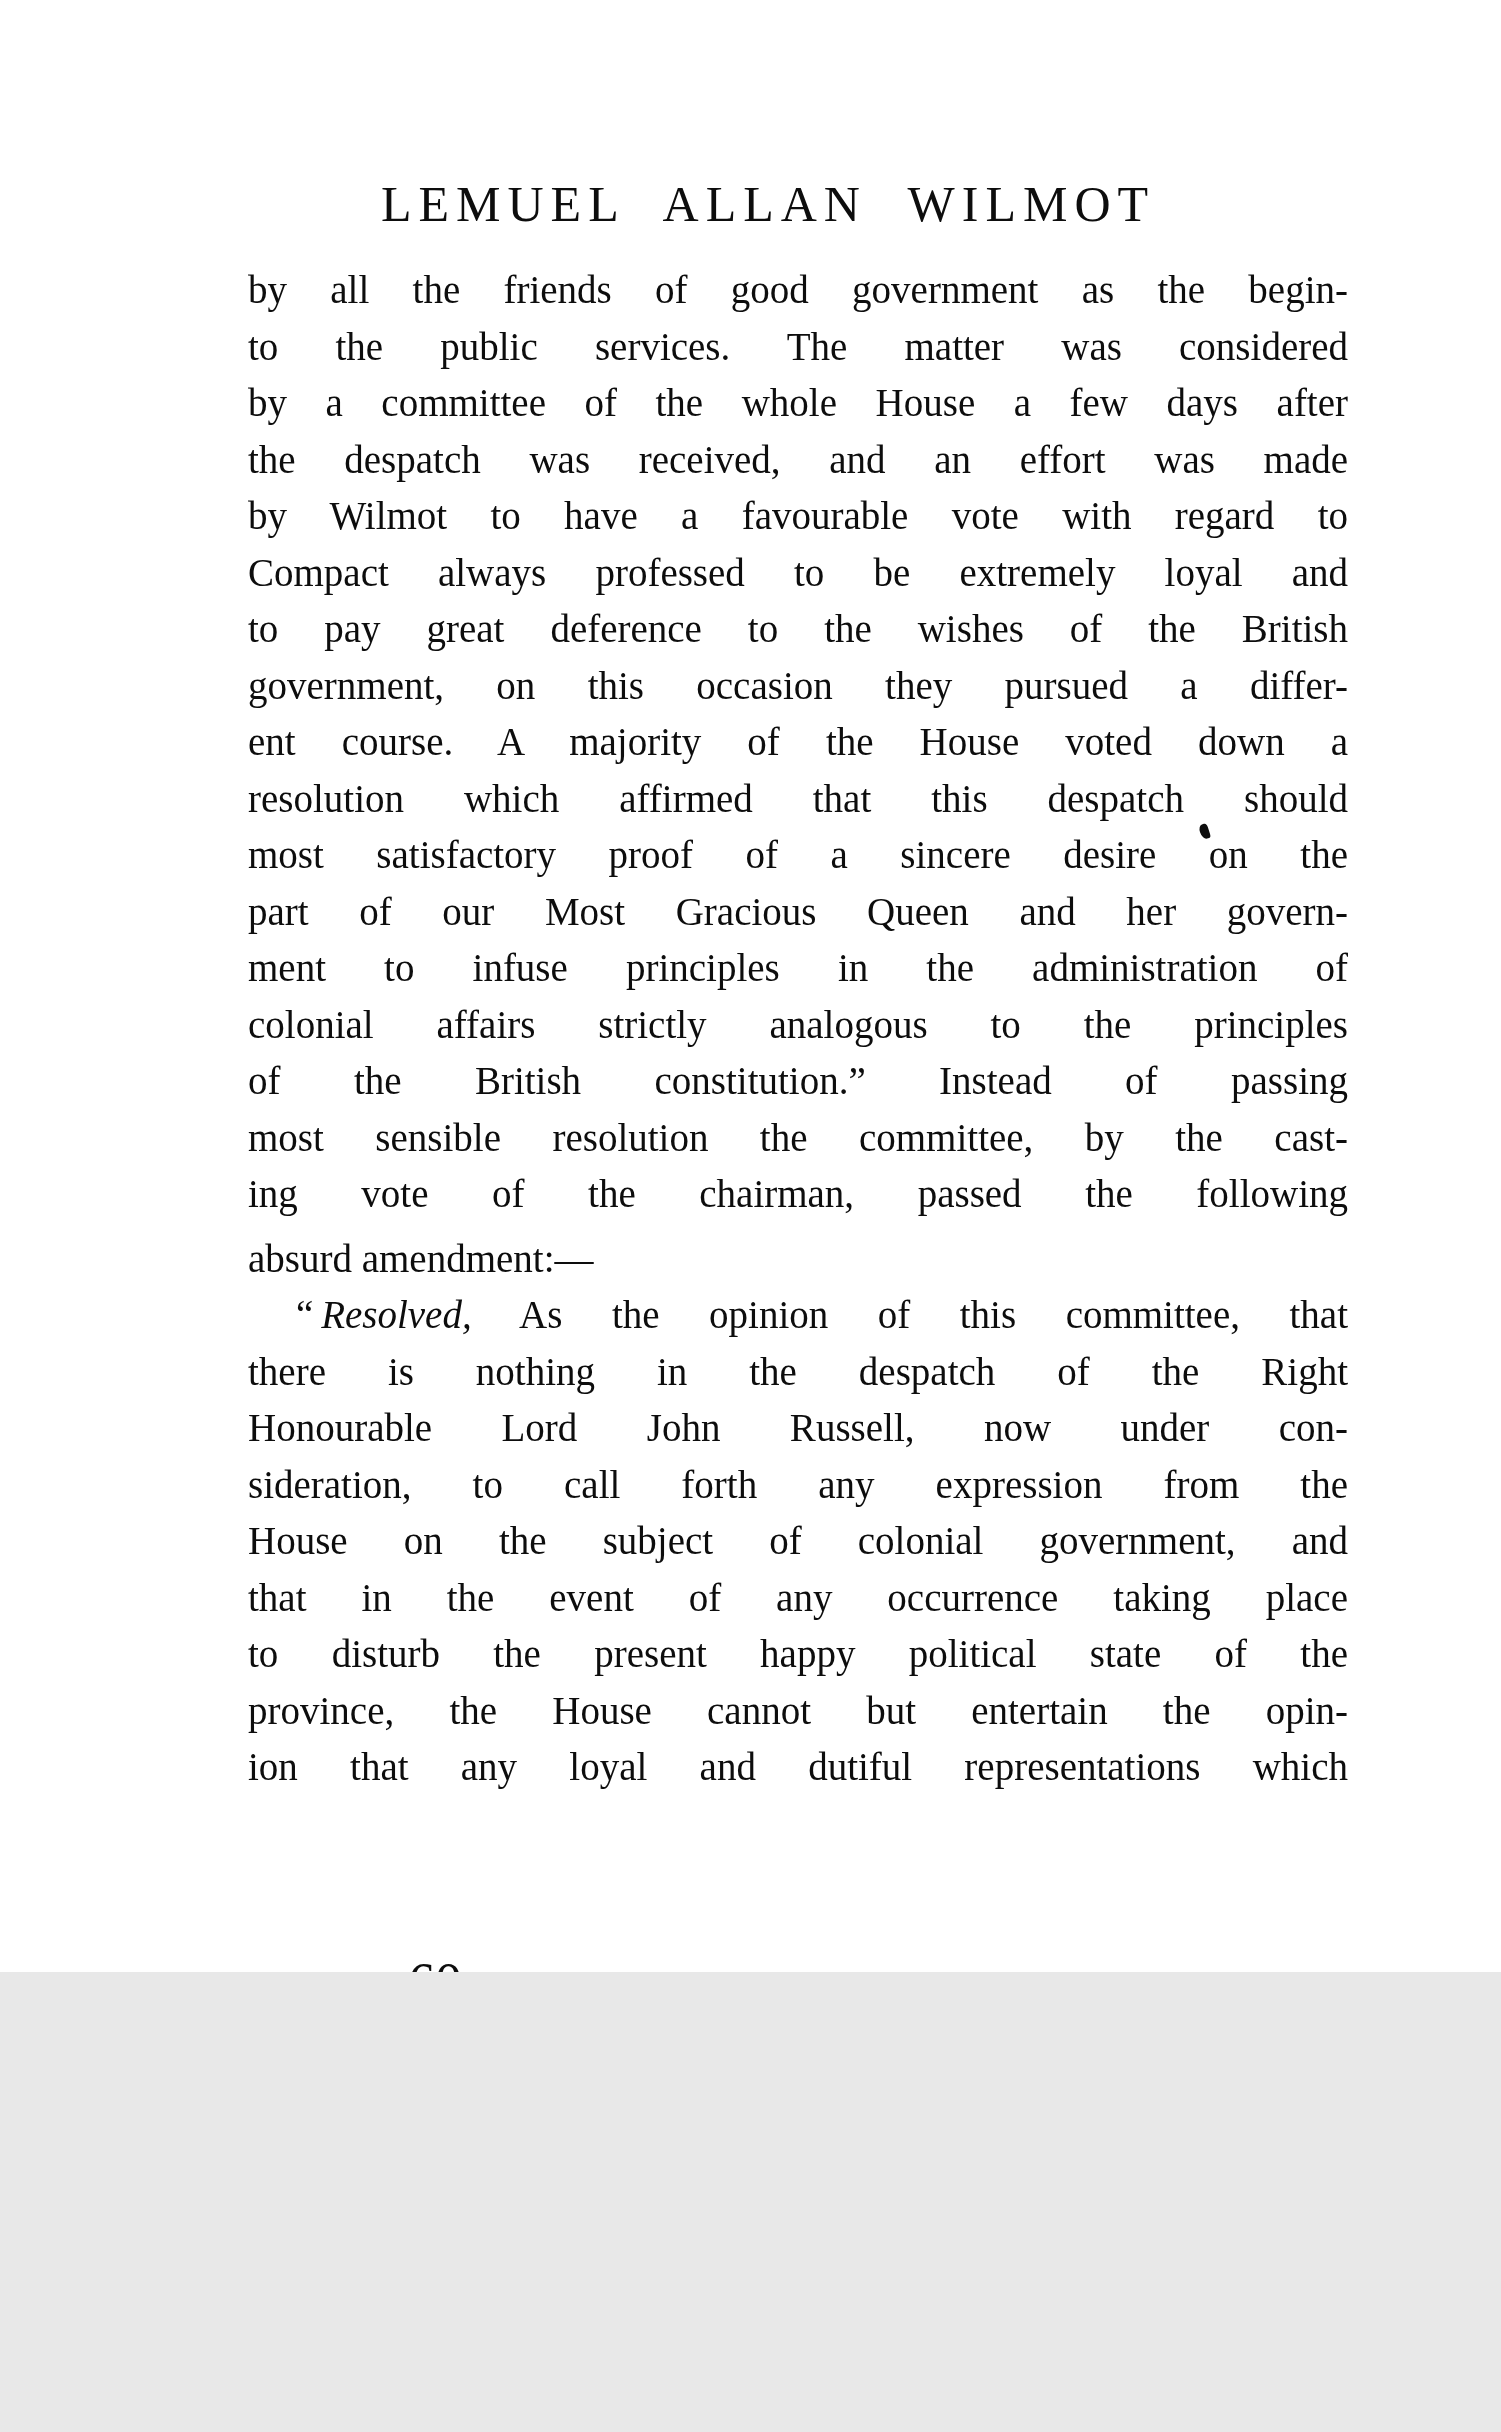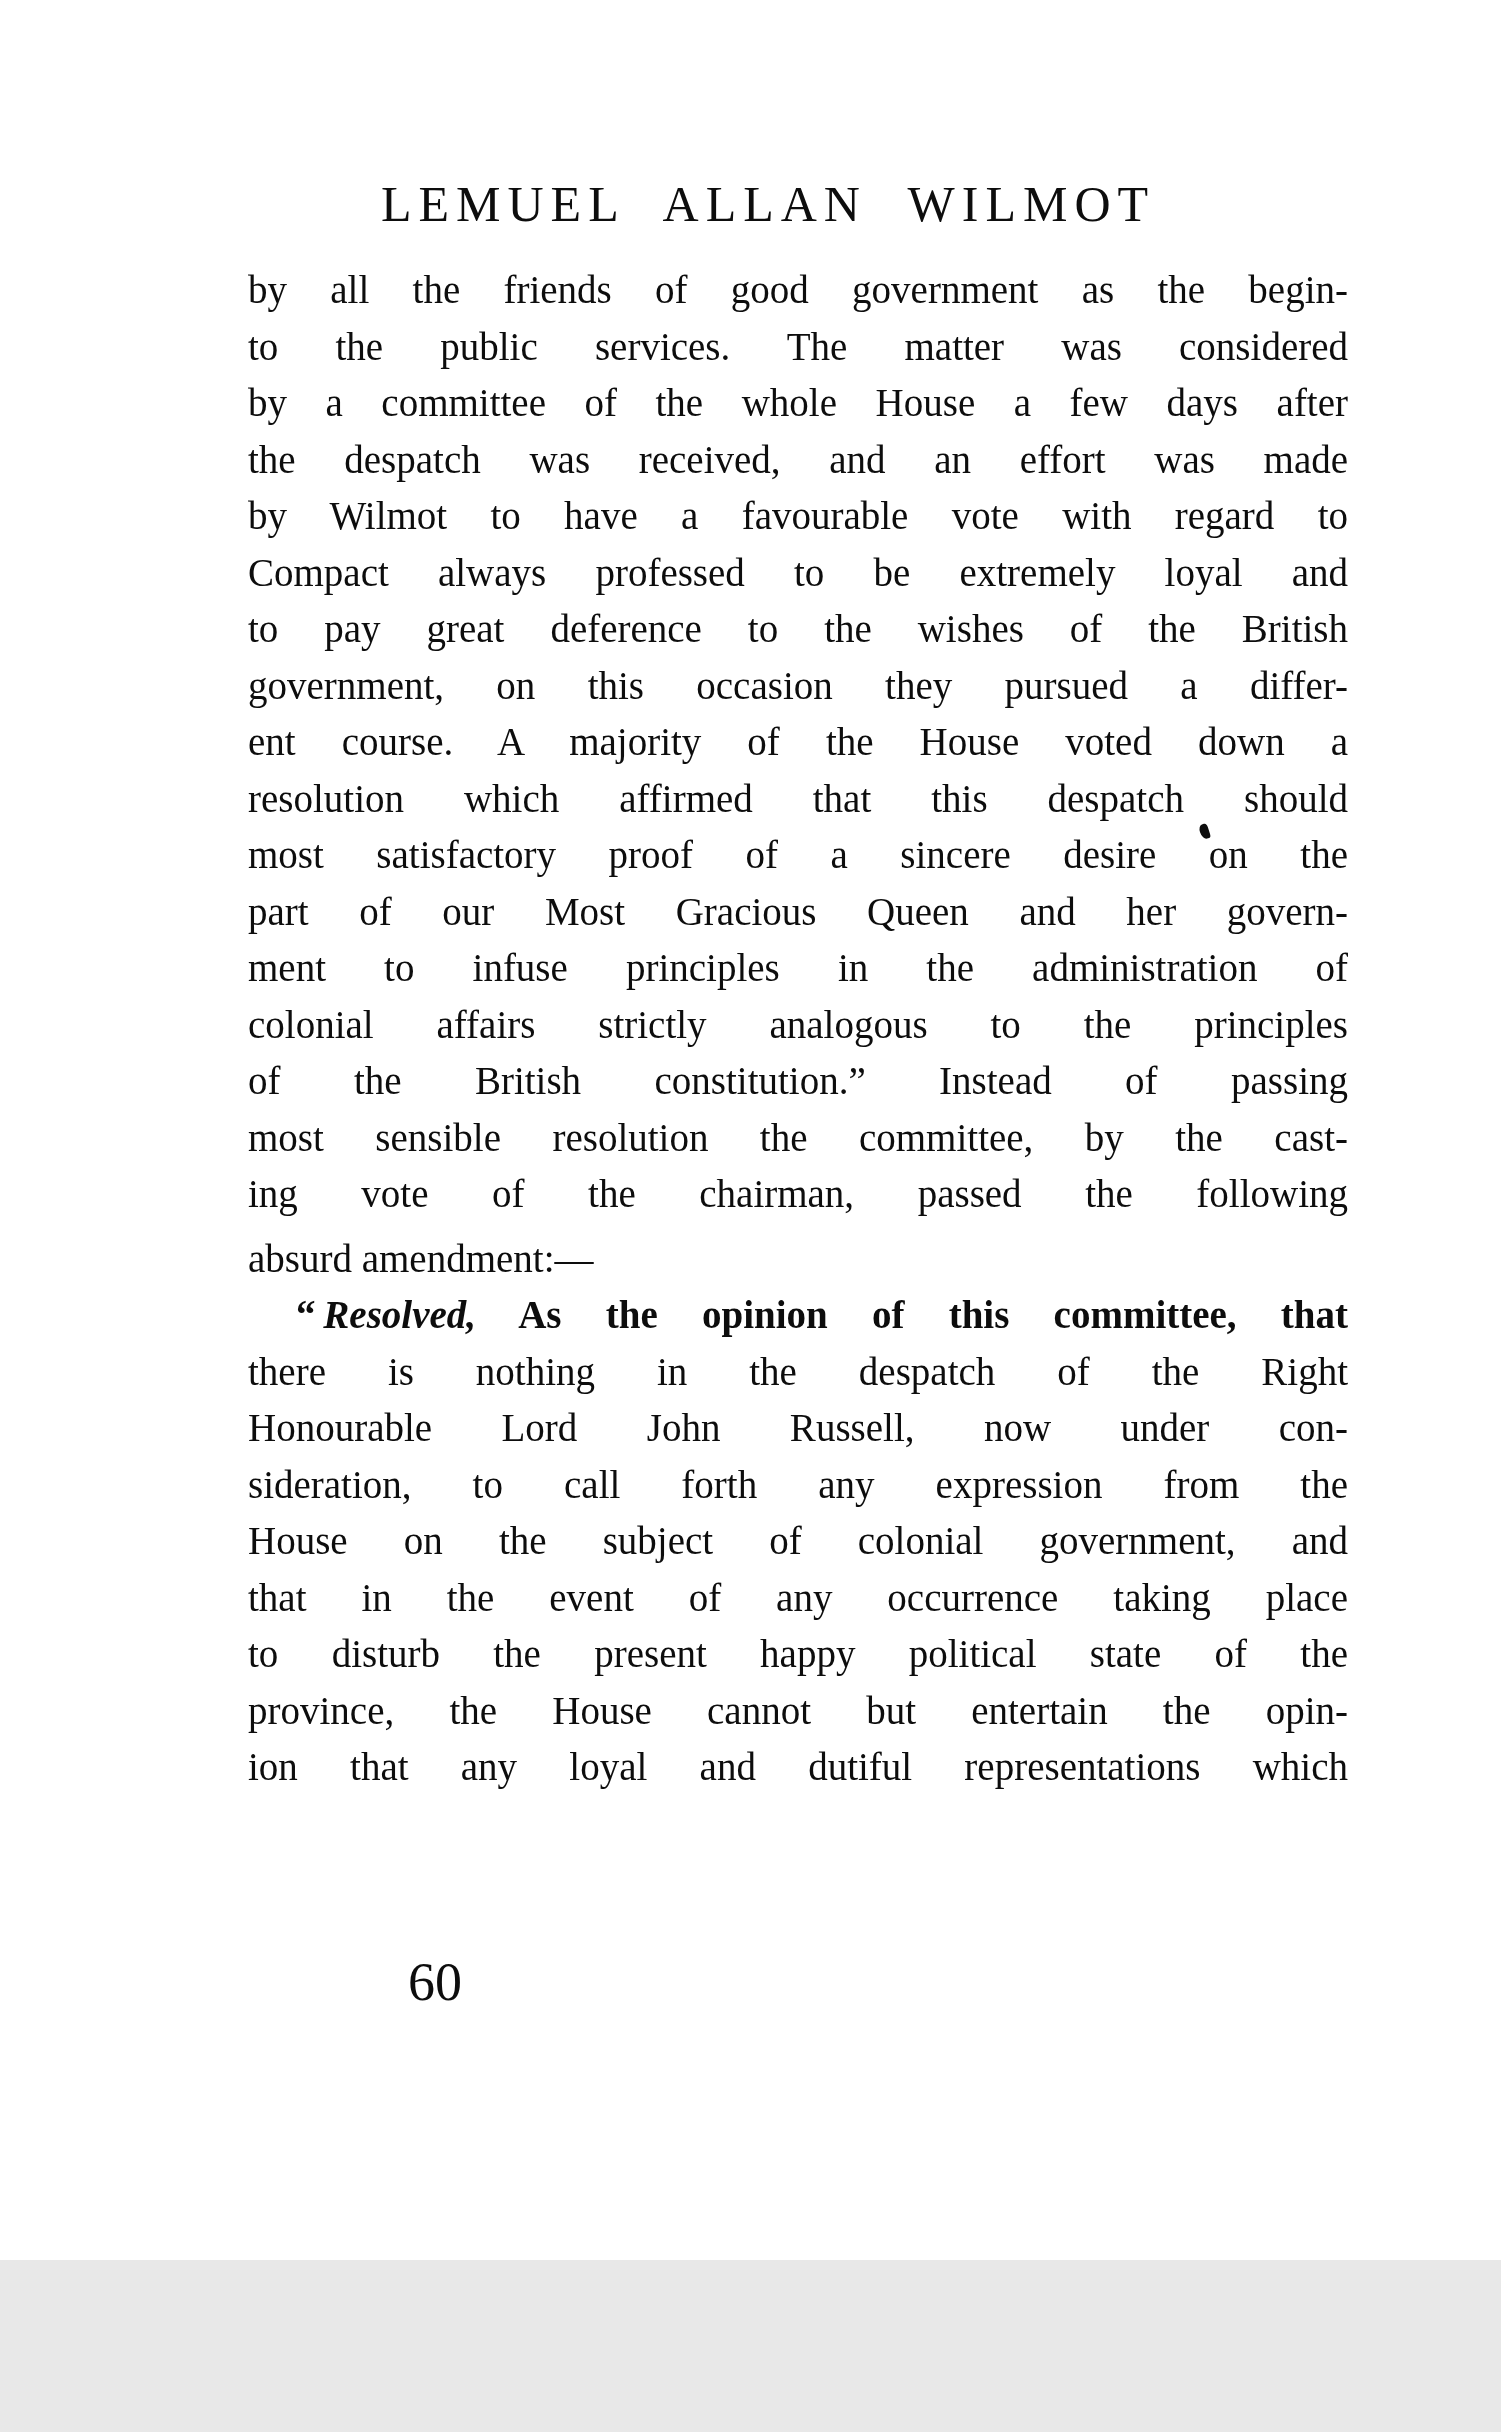--- a/index.html
+++ b/index.html
@@ -3,21 +3,21 @@
 <meta charset="utf-8">
 <style>
   html, body {
     margin: 0;
     padding: 0;
     background: #e8e8e8;
   }
   .page {
     position: relative;
     width: 1501px;
-    height: 2260px;
+    height: 1972px;
     margin: 0 auto;
     background: #ffffff;
     overflow: hidden;
     font-family: "Liberation Serif", "DejaVu Serif", serif;
     color: #0d0d0d;
   }
   .page-title {
     position: absolute;
     top: 178px;
     left: 218px;
@@ -41,21 +41,20 @@
     text-align: justify;
     text-align-last: justify;
     white-space: normal;
   }
   .line.no-just {
     text-align-last: left;
     margin-top: 8px;
   }
   .line.indent {
     padding-left: 48px;
-    font-weight: bold;
   }
   .line i {
     font-style: italic;
   }
   .page-number {
     position: absolute;
     top: 1958px;
     left: 408px;
     font-size: 54px;
     line-height: 48px;

